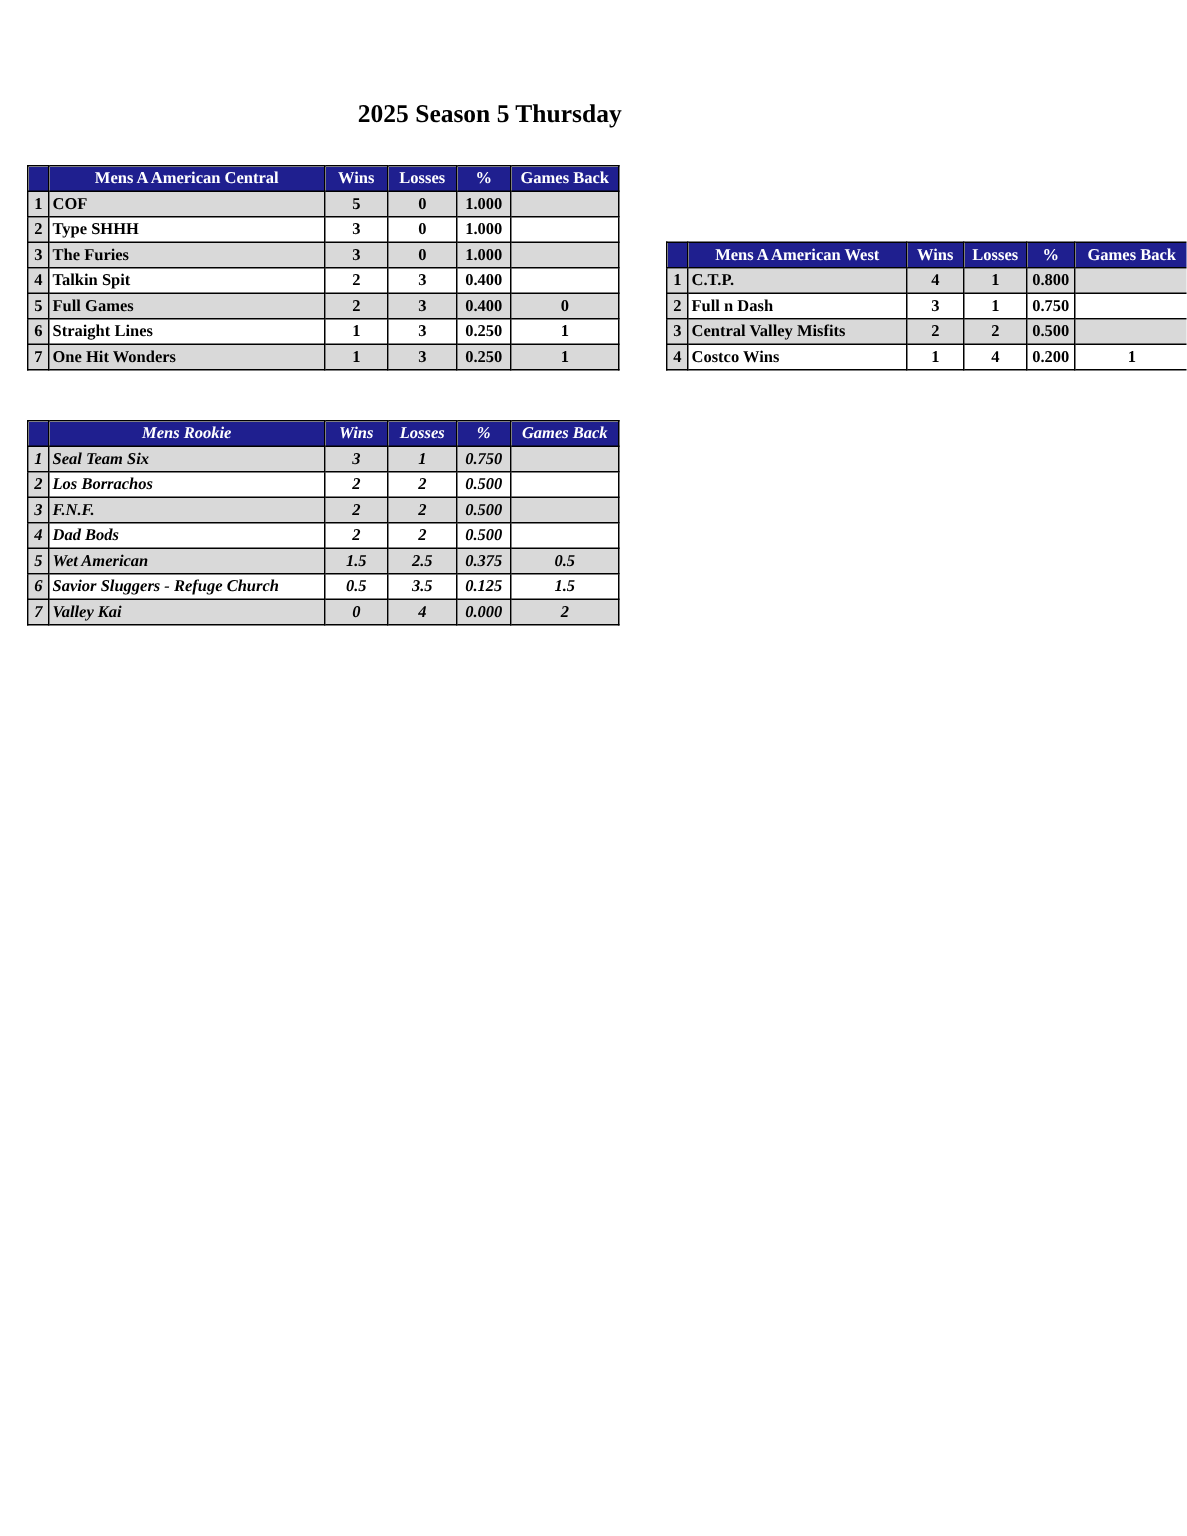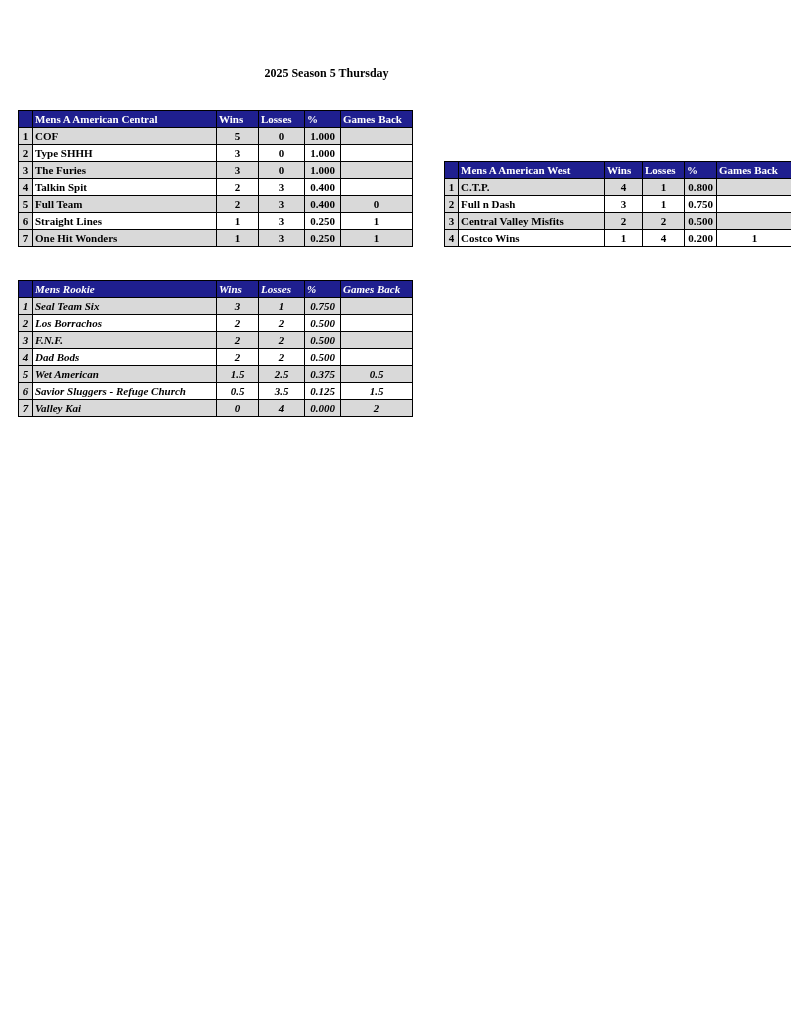--- a/index.html
+++ b/index.html
@@ -13,21 +13,21 @@
     position: relative;
     font-family: "Liberation Serif", serif;
     color: #000000;
   }
   .page-title {
     position: absolute;
     top: 66px;
     left: 0;
     width: 653px;
     text-align: center;
-    font-size: 12px;
+    font-size: 17px;
     font-weight: bold;
     font-family: "Liberation Serif", serif;
   }
   table.standings {
     position: absolute;
     border-collapse: collapse;
     table-layout: fixed;
     font-size: 11px;
     font-family: "Liberation Serif", serif;
   }
@@ -37,21 +37,21 @@
     padding: 0 2px;
     height: 16px;
     line-height: 16px;
     font-weight: bold;
     overflow: hidden;
     white-space: nowrap;
   }
   table.standings thead th {
     background: #1f1f8f;
     color: #ffffff;
-    text-align: left;
+    text-align: center;
     font-size: 11px;
   }
   table.standings thead th.corner {
     background: #1f1f8f;
     border: 1px solid #000000;
   }
   td.rank {
     text-align: center;
     width: 14px;
     background: #d9d9d9;
@@ -150,21 +150,21 @@
       <tr class="plain">
         <td class="rank">4</td>
         <td class="team">Talkin Spit</td>
         <td class="num">2</td>
         <td class="num">3</td>
         <td class="num">0.400</td>
         <td class="num"></td>
       </tr>
       <tr class="shade">
         <td class="rank">5</td>
-        <td class="team">Full Team</td>
+        <td class="team">Full Games</td>
         <td class="num">2</td>
         <td class="num">3</td>
         <td class="num">0.400</td>
         <td class="num">0</td>
       </tr>
       <tr class="plain">
         <td class="rank">6</td>
         <td class="team">Straight Lines</td>
         <td class="num">1</td>
         <td class="num">3</td>

